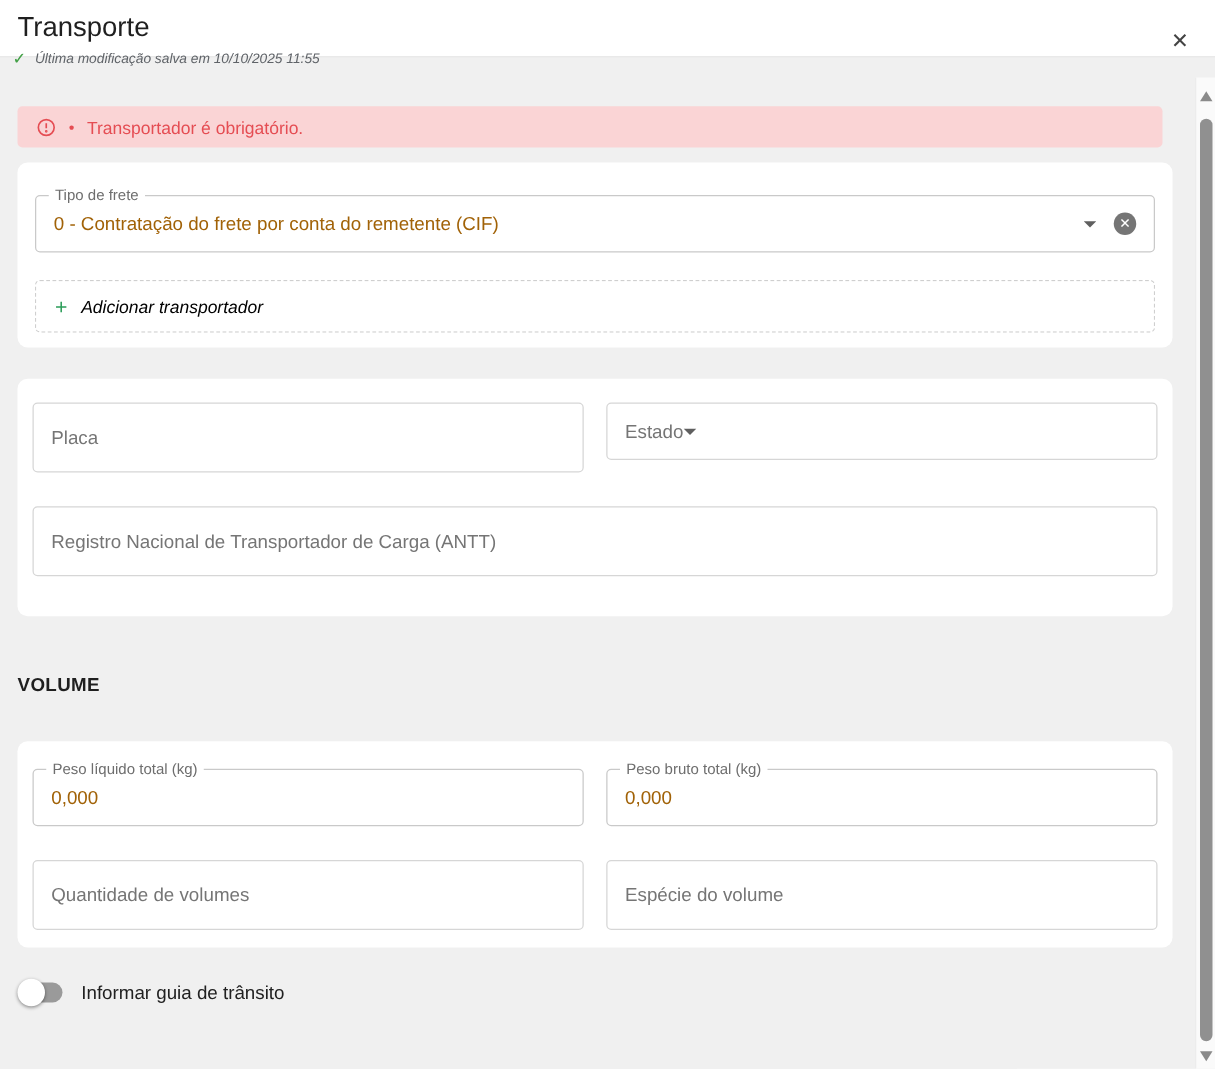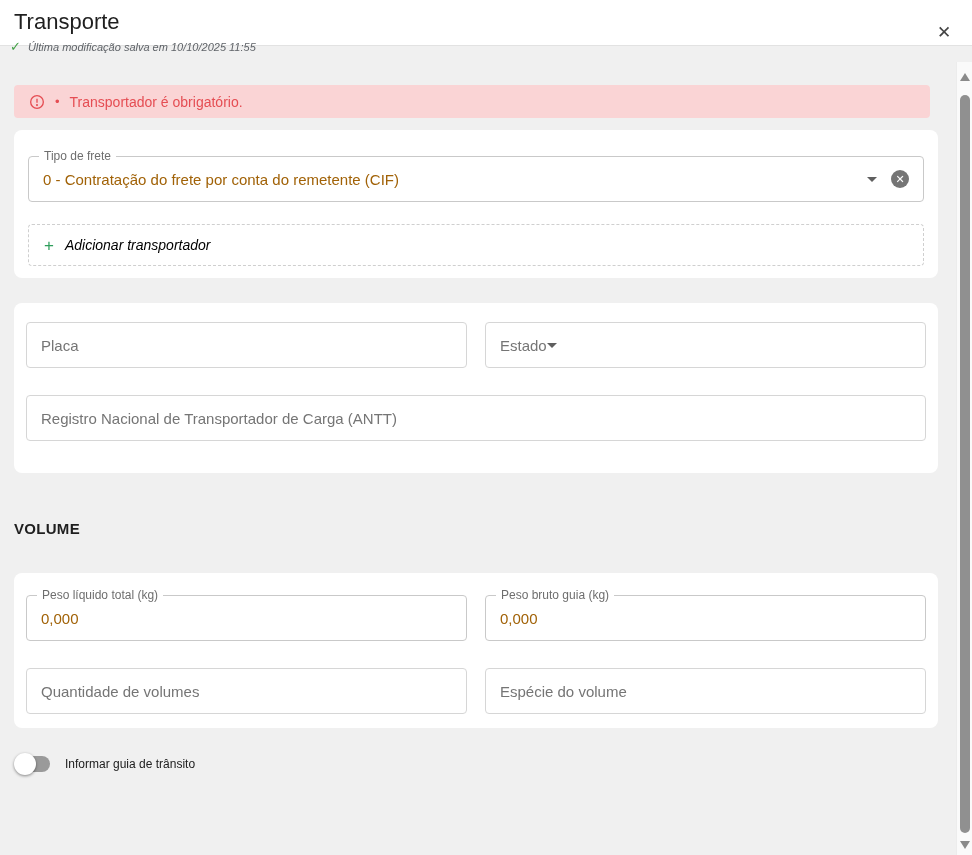--- a/index.html
+++ b/index.html
@@ -55,36 +55,36 @@
 
   
   .section-h { margin:0 0 0 14px; font-size:15px; font-weight:700; color:#1f1f1f; letter-spacing:.3px; }
   .sh-vehicle { margin-top:44px; }
   .sh-volume { margin-top:47px; }
 
   
   .frow { display:flex; gap:18px; }
   .frow + .frow { margin-top:27px; }
   .fcol { flex:1 1 0; position:relative; }
-  .tinput { width:100%; height:46px; border:1px solid #d6d6d6; border-radius:4px; padding:0 14px;
+  .tinput { width:100%; height:56px; border:1px solid #d6d6d6; border-radius:4px; padding:0 14px;
             font-size:15px; color:#0f766e; background:#fff; outline:none;
             font-family:"Liberation Sans", sans-serif; }
   .tinput::placeholder { color:#757575; opacity:1; }
   .combobox { width:100%; height:46px; border:1px solid #d6d6d6; border-radius:4px; background:#fff;
               display:flex; align-items:center; padding:0 14px;
               font-size:15px; color:#757575; cursor:pointer; }
 
   
   .toggle-row { display:flex; align-items:center; margin:25px 0 0 14px; }
   .switch { position:relative; width:38px; height:22px; flex:0 0 38px; cursor:pointer; }
   .switch .track { position:absolute; left:2px; top:3px; width:34px; height:16px; border-radius:8px;
                    background:#9a9a9a; }
   .switch .thumb { position:absolute; left:0; top:0; width:22px; height:22px; border-radius:50%;
                    background:#fff; box-shadow:0 1px 3px rgba(0,0,0,.45); }
-  .toggle-label { margin-left:13px; font-size:12px; color:#212121; }
+  .toggle-label { margin-left:13px; font-size:15px; color:#212121; }
 
   
   .scrollbar { position:absolute; top:62px; right:0; bottom:0; width:16px; background:#fafafa;
                border-left:1px solid #ececec; }
   .sb-up { position:absolute; top:11px; left:3px; width:0; height:0; border-left:5px solid transparent;
            border-right:5px solid transparent; border-bottom:8px solid #8a8a8a; cursor:pointer; }
   .sb-thumb { position:absolute; top:33px; bottom:22px; left:3px; width:10px; border-radius:5px;
               background:#909090; cursor:pointer; }
   .sb-down { position:absolute; bottom:6px; left:3px; width:0; height:0; border-left:5px solid transparent;
              border-right:5px solid transparent; border-top:8px solid #8a8a8a; cursor:pointer; }
@@ -157,21 +157,21 @@
     <div class="card card3">
       <div class="frow">
         <div class="fcol">
           <div class="outlined">
             <span class="flabel">Peso líquido total (kg)</span>
             <span class="fvalue">0,000</span>
           </div>
         </div>
         <div class="fcol">
           <div class="outlined">
-            <span class="flabel">Peso bruto guia (kg)</span>
+            <span class="flabel">Peso bruto total (kg)</span>
             <span class="fvalue">0,000</span>
           </div>
         </div>
       </div>
       <div class="frow">
         <div class="fcol">
           <input class="tinput" type="text" placeholder="Quantidade de volumes" style="">
         </div>
         <div class="fcol">
           <input class="tinput" type="text" placeholder="Espécie do volume" style="">

